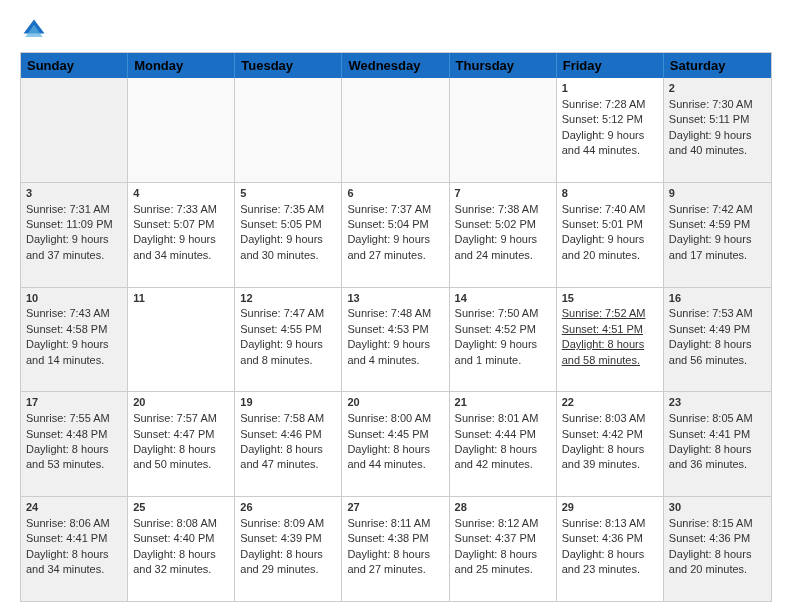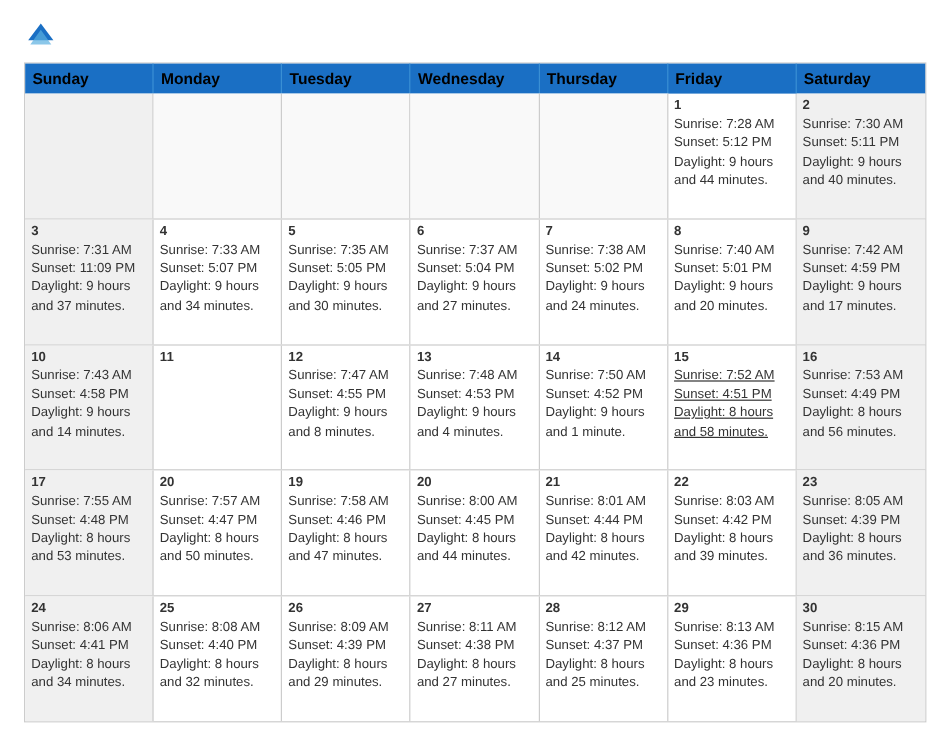--- a/index.html
+++ b/index.html
@@ -208,21 +208,21 @@
           <div class="cal-cell"><span class="day-num">20</span><span class="info" style="white-space: pre-line;">Sunrise: 8:00 AM
 Sunset: 4:45 PM
 Daylight: 8 hours and 44 minutes.</span></div>
           <div class="cal-cell"><span class="day-num">21</span><span class="info" style="white-space: pre-line;">Sunrise: 8:01 AM
 Sunset: 4:44 PM
 Daylight: 8 hours and 42 minutes.</span></div>
           <div class="cal-cell"><span class="day-num">22</span><span class="info" style="white-space: pre-line;">Sunrise: 8:03 AM
 Sunset: 4:42 PM
 Daylight: 8 hours and 39 minutes.</span></div>
           <div class="cal-cell shaded"><span class="day-num">23</span><span class="info" style="white-space: pre-line;">Sunrise: 8:05 AM
-Sunset: 4:39 PM
+Sunset: 4:41 PM
 Daylight: 8 hours and 36 minutes.</span></div>
         </div>
         <div class="cal-row">
           <div class="cal-cell shaded"><span class="day-num">24</span><span class="info" style="white-space: pre-line;">Sunrise: 8:06 AM
 Sunset: 4:41 PM
 Daylight: 8 hours and 34 minutes.</span></div>
           <div class="cal-cell"><span class="day-num">25</span><span class="info" style="white-space: pre-line;">Sunrise: 8:08 AM
 Sunset: 4:40 PM
 Daylight: 8 hours and 32 minutes.</span></div>
           <div class="cal-cell"><span class="day-num">26</span><span class="info" style="white-space: pre-line;">Sunrise: 8:09 AM

